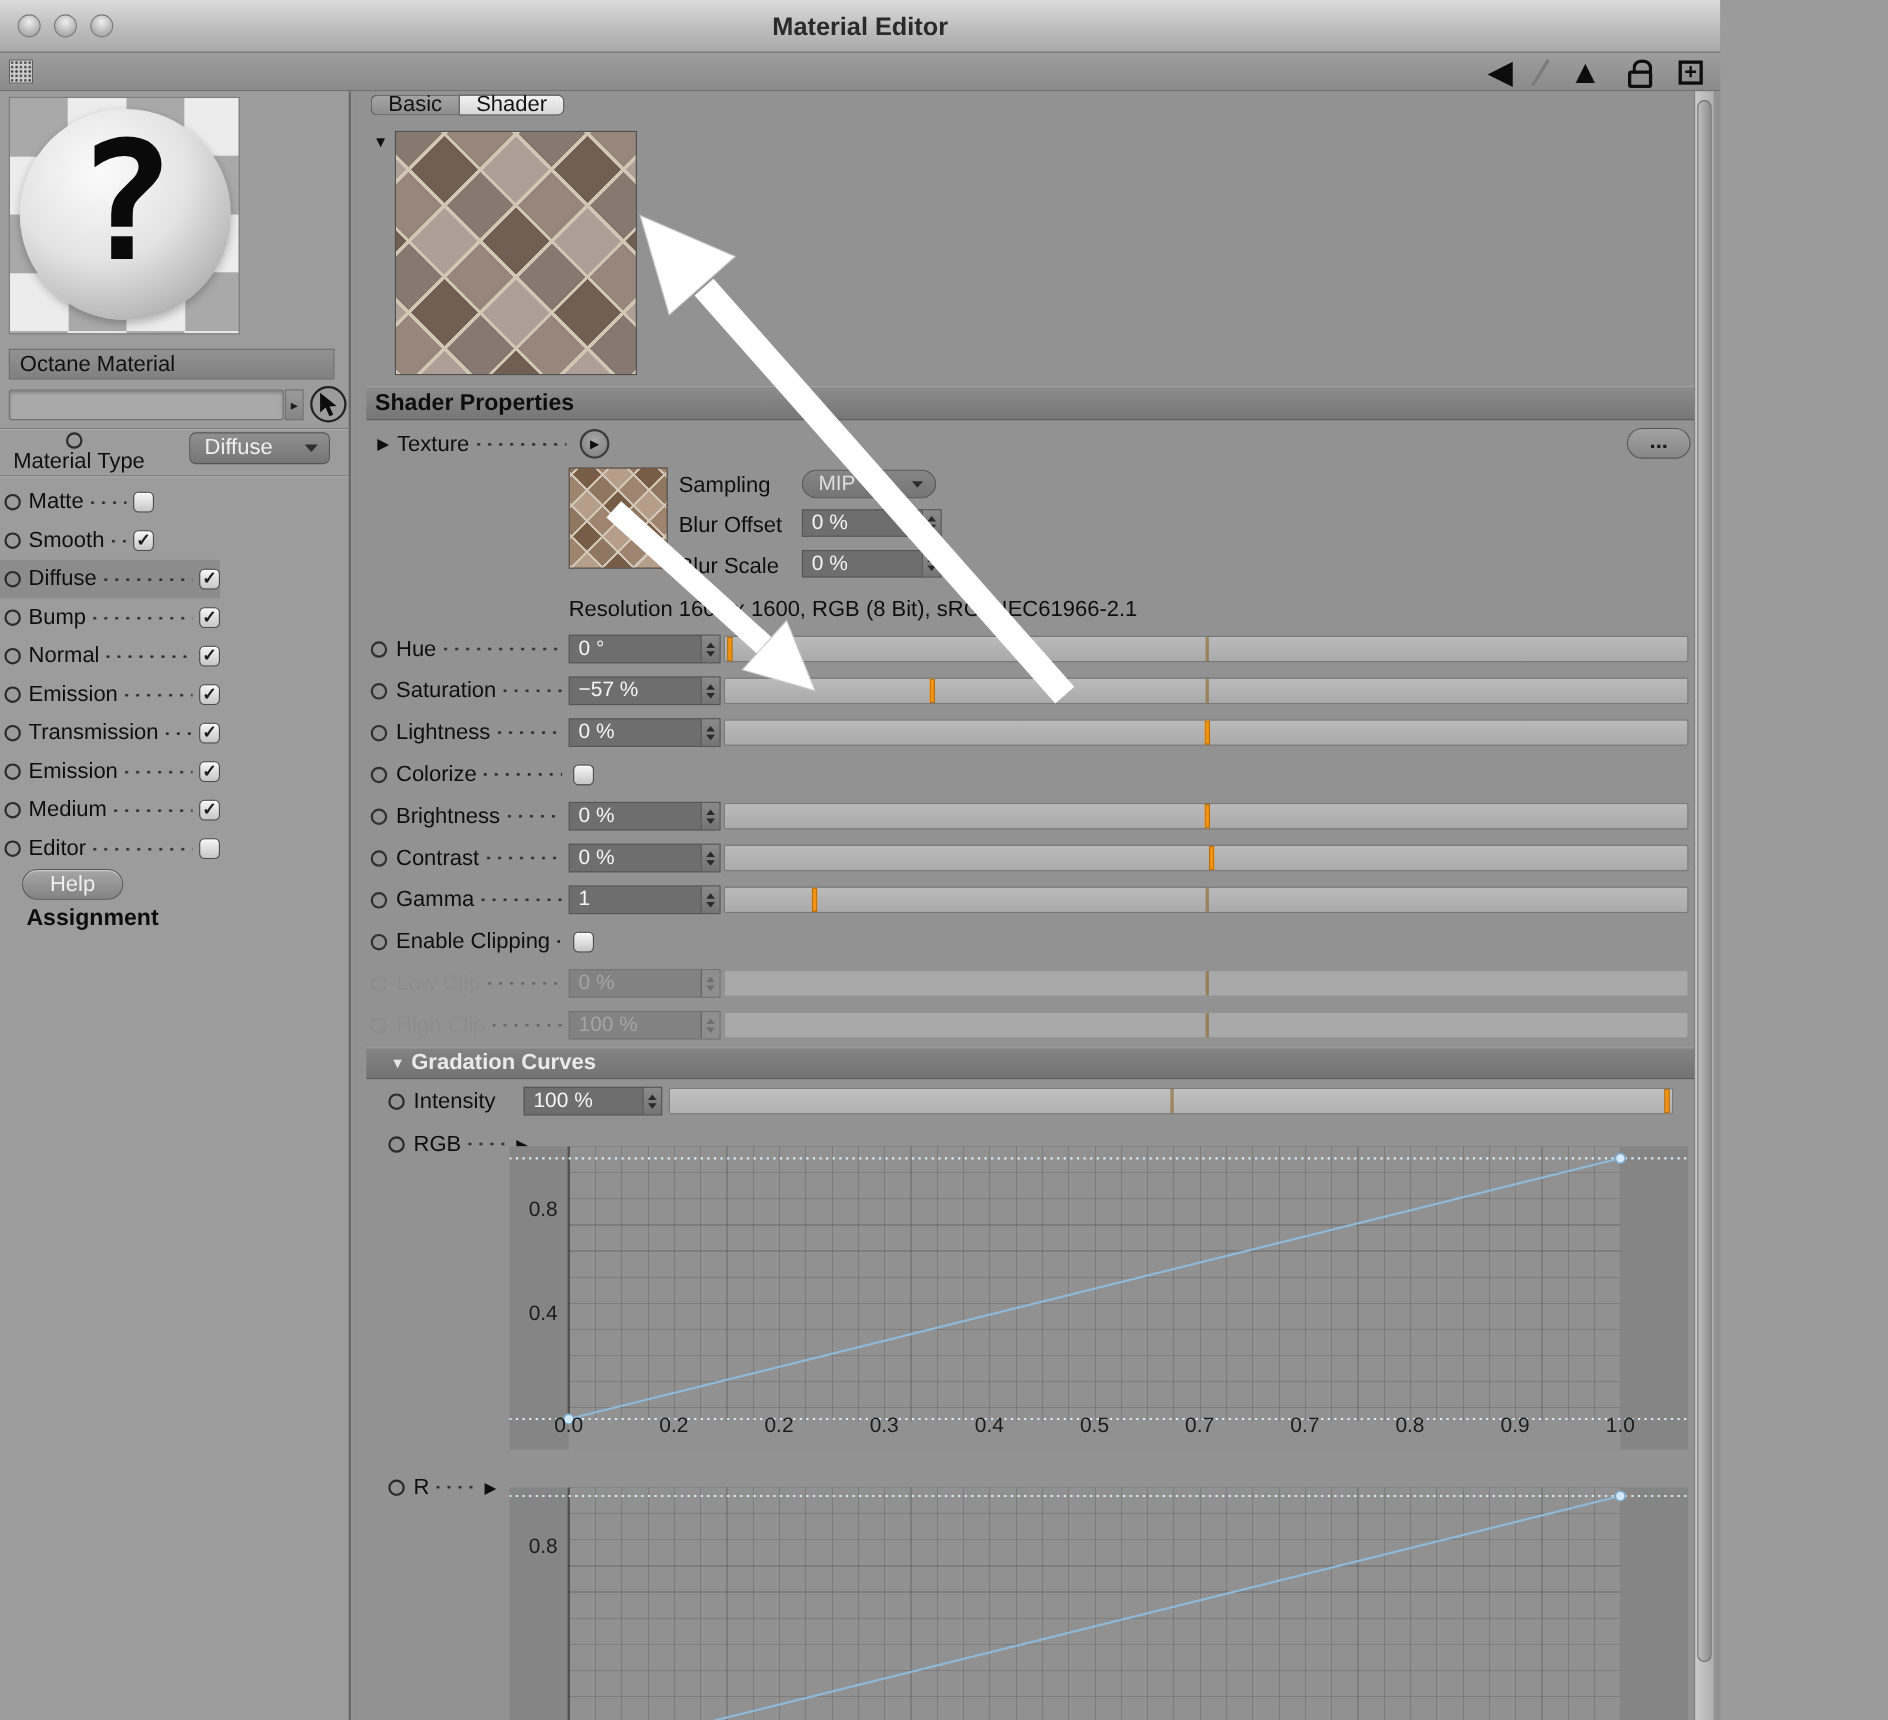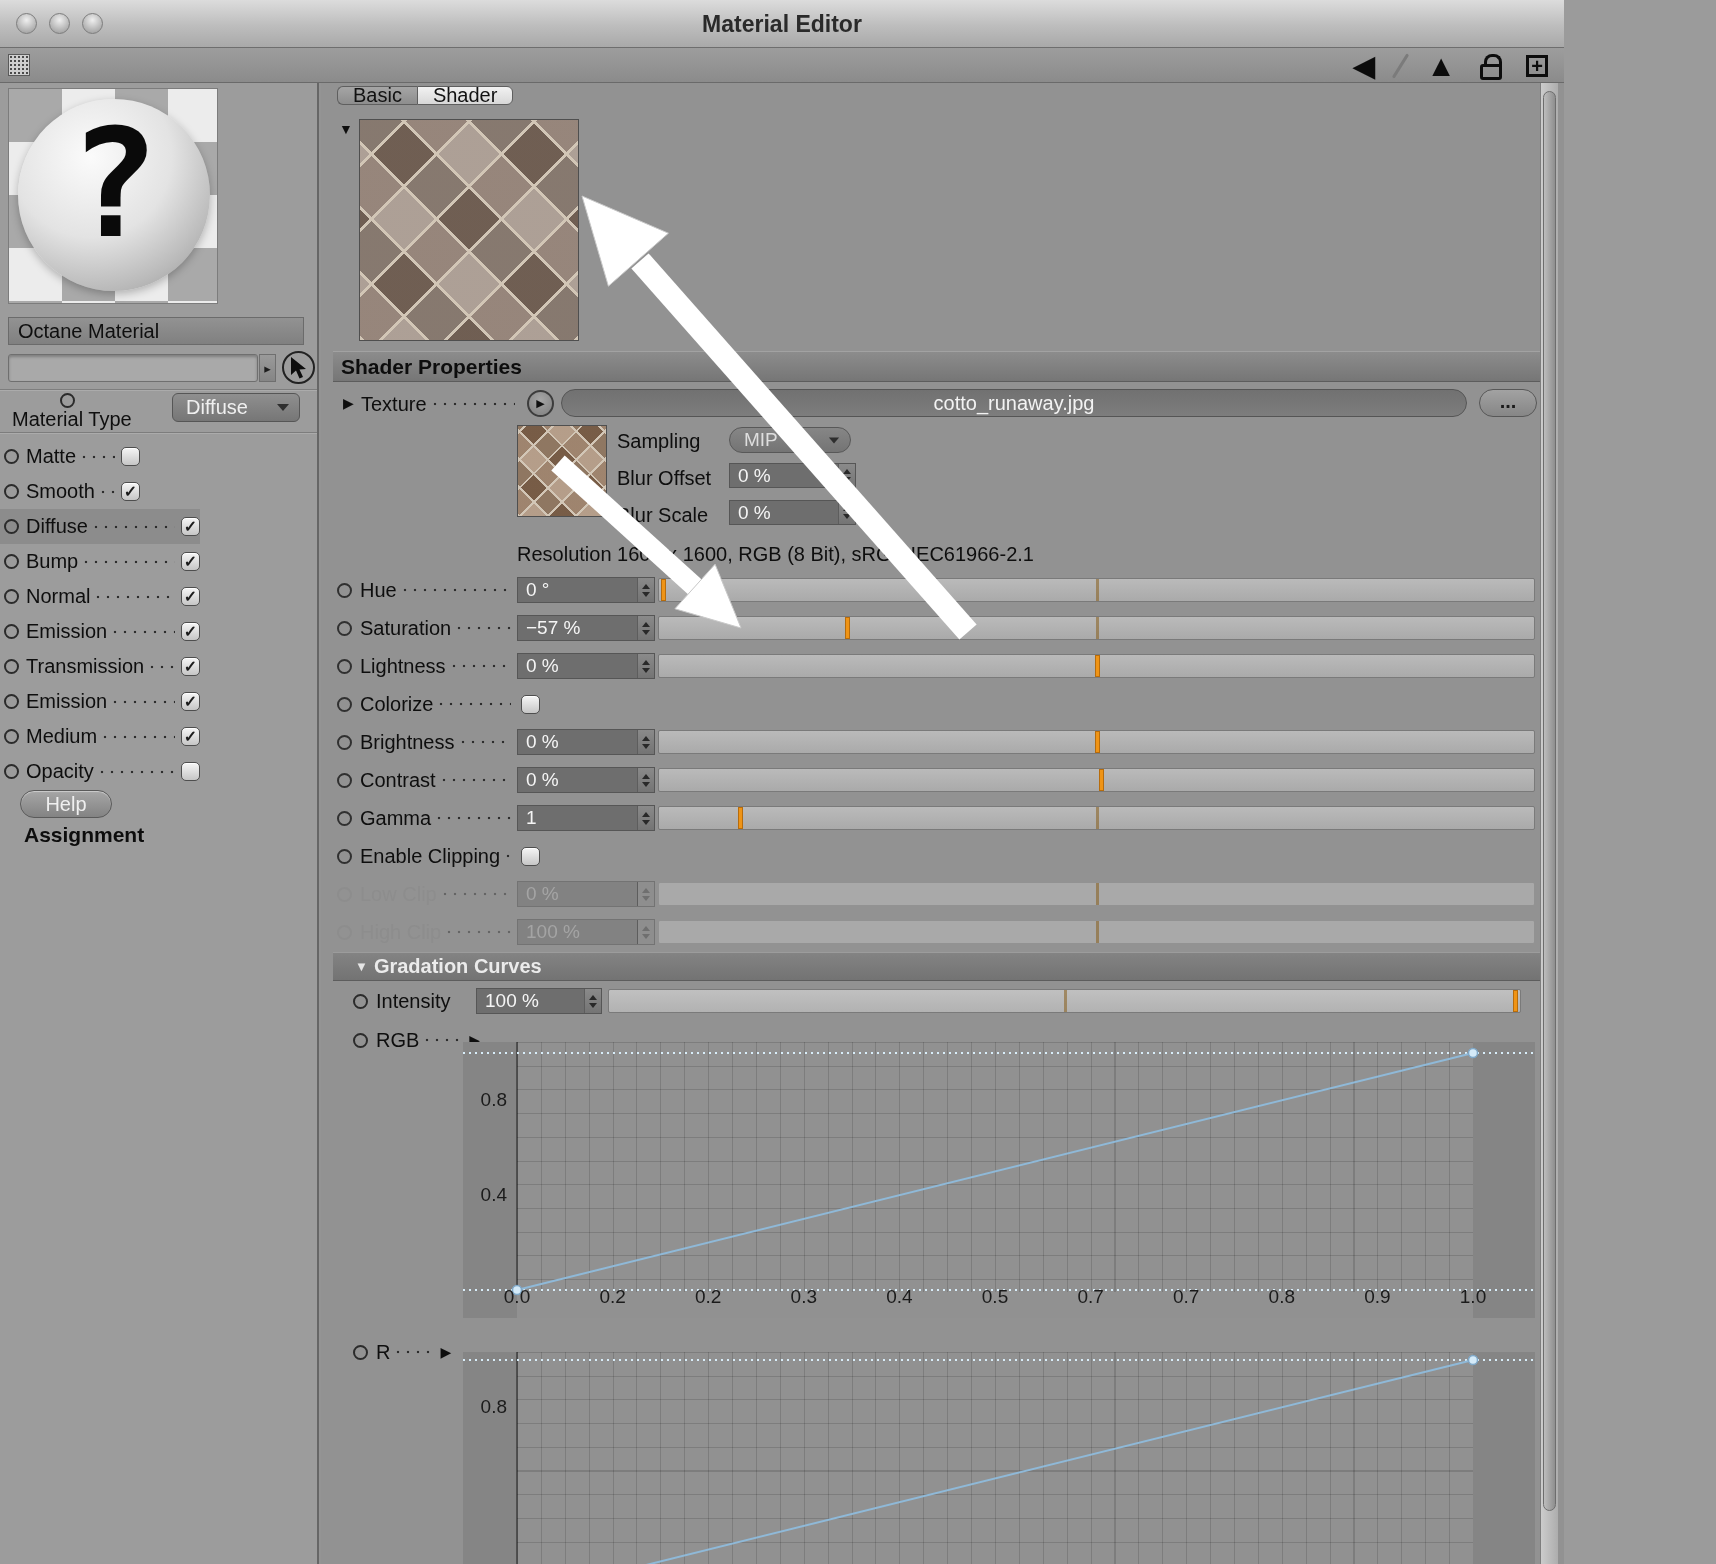--- a/index.html
+++ b/index.html
@@ -395,21 +395,21 @@
 
   <div class="chrow">
     <span class="radio"></span>
     <span class="chlabel">Medium</span>
     <span class="dots"></span>
     <span class="checkbox checked">✓</span>
   </div>
 
   <div class="chrow">
     <span class="radio"></span>
-    <span class="chlabel">Opacity</span>
+    <span class="chlabel">Editor</span>
     <span class="dots"></span>
     <span class="checkbox"></span>
   </div>
 </div>
 
     <div class="help-btn">Help</div>
     <div class="assignment">Assignment</div>
   </div>
 
   <div class="main">
@@ -424,21 +424,20 @@
 
     <div class="section-hdr" style="top:268px">Shader Properties</div>
 
     <div class="tex-row">
       <span class="expand-tri">▶</span>
       <div class="tex-labelwrap">
         <span class="plabel">Texture</span>
         <span class="dots"></span>
       </div>
       <div class="play-btn">▶</div>
-      <div class="tex-file">cotto_runaway.jpg</div>
       <div class="browse-btn">...</div>
     </div>
 
     <div class="samp-thumb tiles small"></div>
     <span class="samp-label" style="left:296px; top:347px">Sampling</span>
     <div class="mip-dd">
       <span>MIP</span>
       <span class="tri-dn"></span>
     </div>
     <span class="samp-label" style="left:296px; top:384px">Blur Offset</span>

